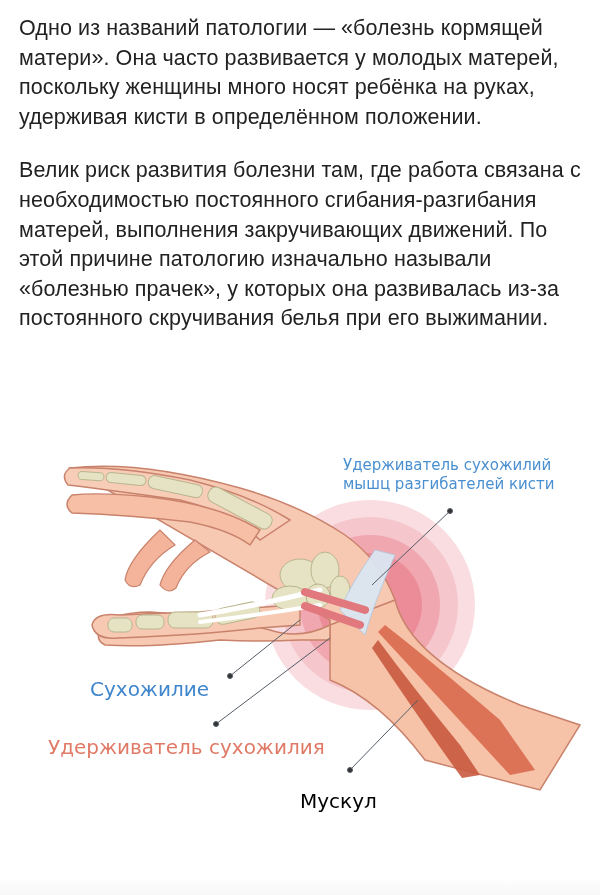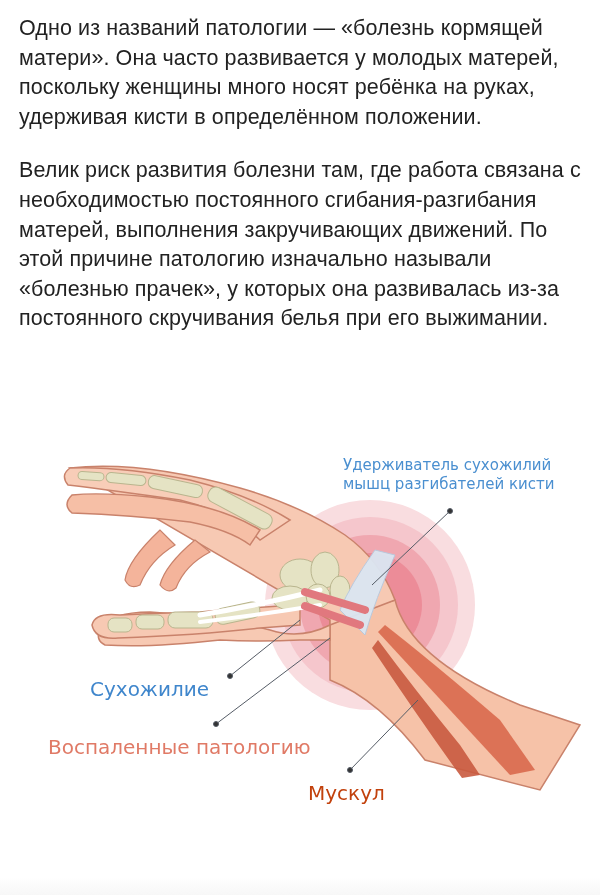--- a/index.html
+++ b/index.html
@@ -61,24 +61,23 @@
     color: #3f86cc;
   }
   .label-inflamed {
     left: 48px;
     top: 295px;
     font-size: 20px;
     color: #e07a66;
   }
   .label-muscle {
     left: 300px;
-    top: 341px;
+    top: 349px;
     font-size: 20px;
-    color: #c2410c;
-    margin-left: 8px;
+    color: #000000;
   }
   .bottom-fade {
     position: absolute;
     left: 0;
     bottom: 0;
     width: 600px;
     height: 18px;
     background: linear-gradient(#ffffff, #f7f7f7);
   }
 </style>
@@ -155,18 +154,18 @@
         <line x1="350" y1="770" x2="418" y2="700"></line>
         <circle cx="350" cy="770" r="2.5"></circle>
       </g>
     </svg>
 
     <div class="label label-retinaculum">
       <div>Удерживатель сухожилий</div>
       <div>мышц разгибателей кисти</div>
     </div>
     <div class="label label-tendon">Сухожилие</div>
-    <div class="label label-inflamed">Воспаленные патологию</div>
+    <div class="label label-inflamed">Удерживатель сухожилия</div>
     <div class="label label-muscle">Мускул</div>
   </div>
 
   <div class="bottom-fade"></div>
 </div>
 
 </body></html>

